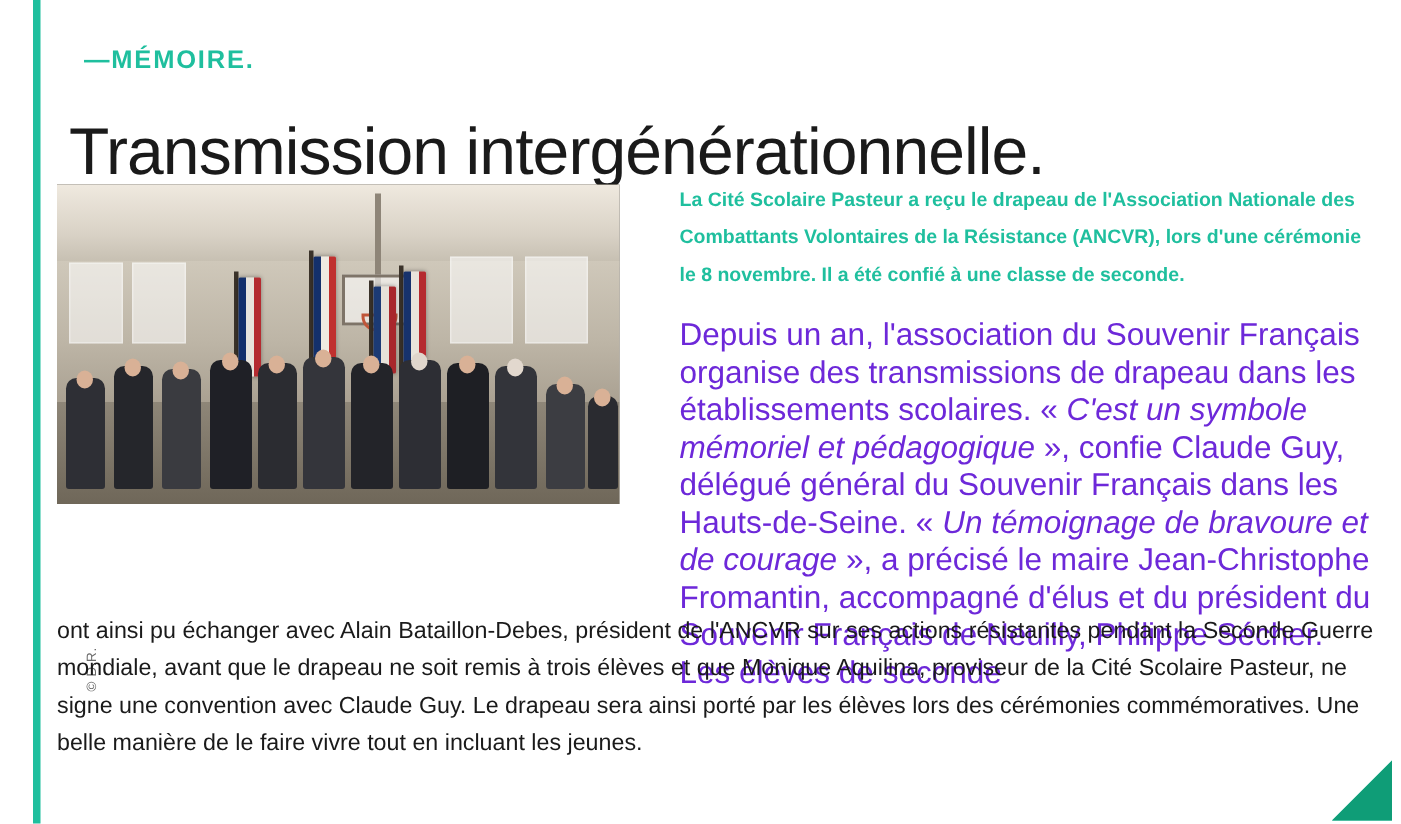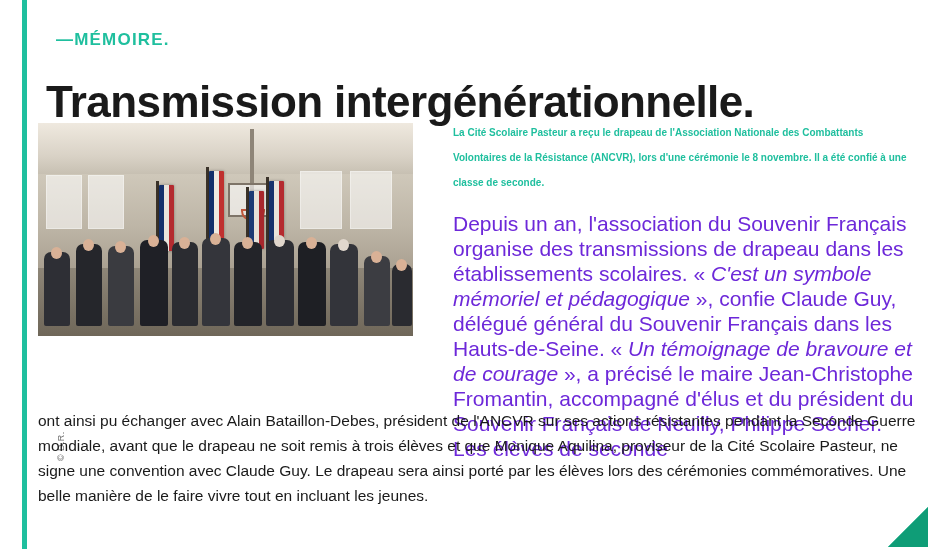--- a/index.html
+++ b/index.html
@@ -37,21 +37,21 @@
     white-space: nowrap;
     margin-left: 18px;
   }
 
   
   .headline {
     position: absolute;
     left: 46px;
     top: 48px;
     font-size: 44px;
-    font-weight: bold;
+    font-weight: normal;
     color: #1a1a1a;
     letter-spacing: -0.6px;
     white-space: nowrap;
   }
 
   
   .photo-wrap {
     position: absolute;
     left: 38px;
     top: 123px;
@@ -131,21 +131,21 @@
   }
 
   
   .col-right {
     position: absolute;
     left: 453px;
     top: 120px;
     width: 466px;
   }
   .lede {
-    font-size: 10px;
+    font-size: 13px;
     line-height: 25px;
     font-weight: bold;
     color: #1fbf9e;
     margin: 0 0 16px 0;
   }
   .body-para {
     font-size: 21px;
     line-height: 25px;
     font-weight: normal;
     color: #6d28d9;

